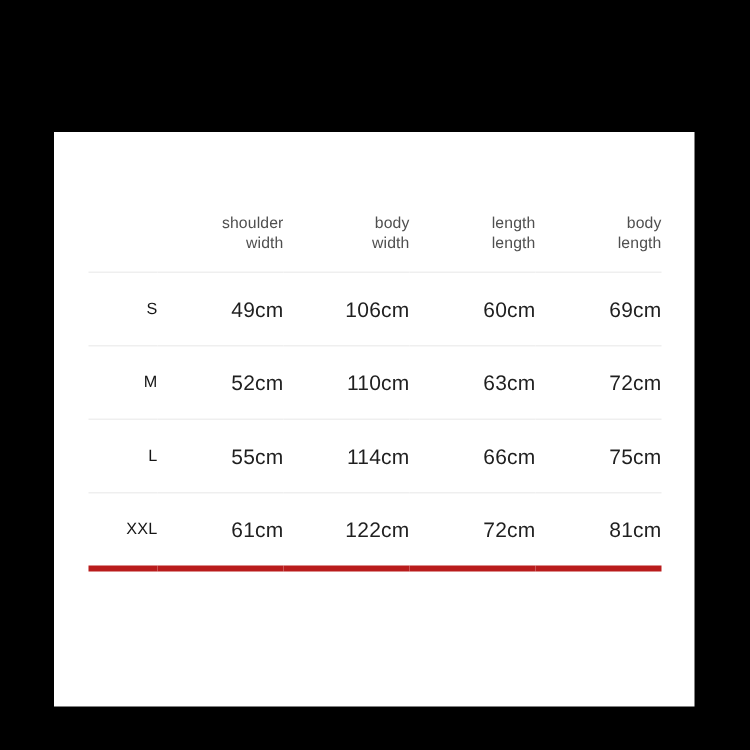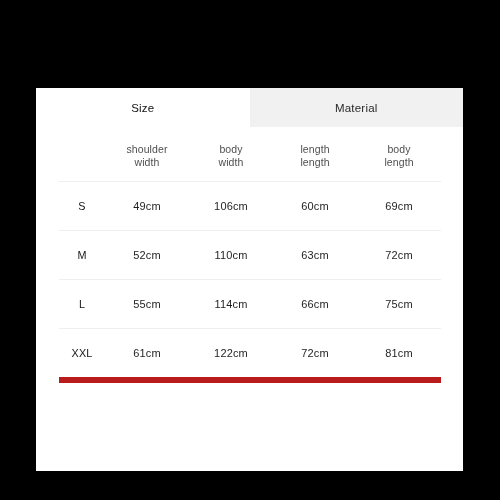--- a/index.html
+++ b/index.html
@@ -72,67 +72,59 @@
   table.size-table {
     border-collapse: collapse;
     width: 382px;
     table-layout: fixed;
   }
   table.size-table col.c-size   { width: 46px; }
   table.size-table col.c-data   { width: 84px; }
 
   table.size-table th,
   table.size-table td {
-    text-align: center;
+    text-align: right;
     vertical-align: middle;
     padding: 0;
     font-weight: normal;
   }
 
   thead th {
     height: 51px;
     font-size: 10.5px;
     line-height: 13px;
     color: #4f4f4f;
     letter-spacing: 0.1px;
   }
   thead th .hl { display: block; }
 
   tbody tr {
     border-top: 1px solid #efefef;
   }
   tbody tr td {
     height: 48px;
-    font-size: 11px;
+    font-size: 14px;
     color: #1f1f1f;
     letter-spacing: 0.15px;
   }
   tbody tr td.size-cell {
     font-size: 10.8px;
     color: #161616;
   }
   tbody tr.last-rule {
-    border-bottom: 6px solid #b91c1c;
+    border-bottom: 4px solid #b91c1c;
   }
 </style>
 </head>
 <body>
 
 <div id="root">
 
   <div class="card">
 
-    <div class="tabbar">
-      <div class="tab active">
-        <span>Size</span>
-      </div>
-      <div class="tab inactive">
-        <span>Material</span>
-      </div>
-    </div>
 
     <div class="table-wrap">
       <table class="size-table">
         <colgroup>
           <col class="c-size">
           <col class="c-data">
           <col class="c-data">
           <col class="c-data">
           <col class="c-data">
         </colgroup>

